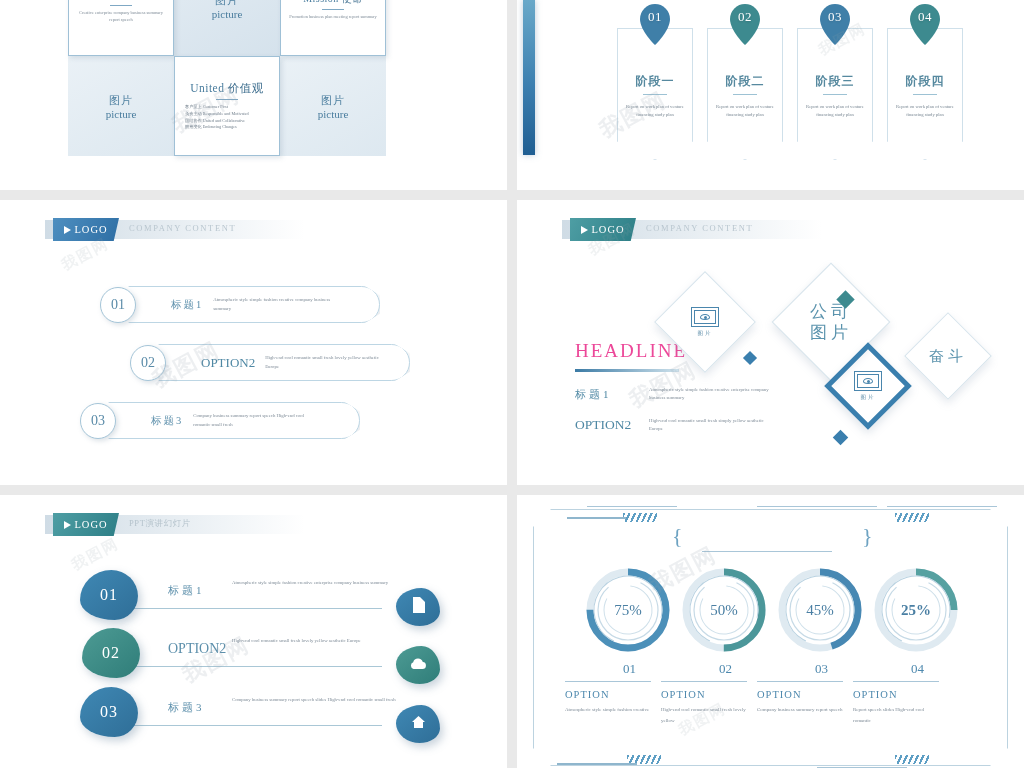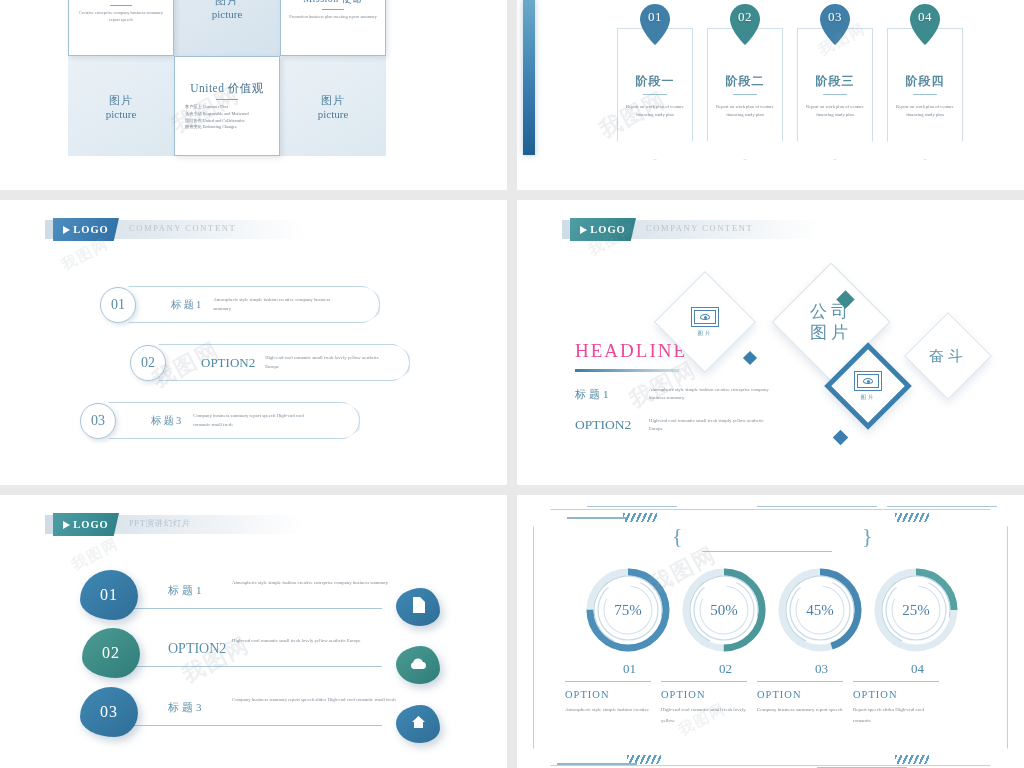--- a/index.html
+++ b/index.html
@@ -91,21 +91,21 @@
              background: linear-gradient(90deg, rgba(205,218,228,.95), rgba(240,245,248,0)); }
   .logobar .badge {
     position:absolute; left:8px; top:-2px; width:66px; height:23px;
     display:flex; align-items:center; justify-content:center; gap:3px;
     clip-path: polygon(0 0, 100% 0, 92% 100%, 0 100%);
   }
   .badge.blue { background:linear-gradient(120deg,#4e8fc0,#2e6ea4); }
   .badge.teal { background:linear-gradient(120deg,#4e9ea4,#2d7e86); }
   .badge .tri { width:0;height:0;border-left:7px solid #fff;
                 border-top:4.5px solid transparent;border-bottom:4.5px solid transparent; }
-  .badge .txt { color:#fff; font-size:10.5px; letter-spacing:1px;font-weight:bold; }
+  .badge .txt { color:#fff; font-size:10.5px; letter-spacing:1px; }
   .logobar .sub { position:absolute; left:84px; top:3px; font-size:8.5px;
                   color:#b9c6cf; letter-spacing:1.6px; }
   .logobar .sub.cn { letter-spacing:0.6px; color:#b5c3cc; }
 
   
   .rib-row { position:absolute; display:flex; align-items:center; }
   .rib-circle { width:36px; height:36px; border-radius:50%; border:1px solid #a5c5d8;
                 background:#fff; display:flex; align-items:center; justify-content:center;
                 font-size:14px; color:#5a8ba8; z-index:4;
                 box-shadow:2px 2px 5px rgba(130,150,170,.28); }
@@ -492,21 +492,21 @@
             <circle cx="43" cy="43" r="38" fill="none" stroke="#dfeaf1" stroke-width="7"></circle>
             <circle cx="43" cy="43" r="38" fill="none" stroke="#3a7fae" stroke-width="7" stroke-dasharray="238.76104167282426" stroke-dashoffset="131.31857292005336" stroke-linecap="butt" transform="rotate(-90 43 43)" opacity="0.92"></circle>
             <circle cx="43" cy="43" r="30" fill="none" stroke="#c6dae6" stroke-width="1.2" stroke-dasharray="120 34"></circle>
             <circle cx="43" cy="43" r="24" fill="none" stroke="#cfe0ea" stroke-width="1" stroke-dasharray="70 28" transform="rotate(40 43 43)"></circle>
             <circle cx="43" cy="43" r="34" fill="none" stroke="#b9d2e1" stroke-width="1" stroke-dasharray="150 60" transform="rotate(120 43 43)"></circle>
           </svg><span class="pct">45%</span></div>
         <div class="ring-num" style="left: 298px; top: 166px;">03</div>
         <div class="opt-rule" style="left: 240px; top: 186px; width: 86px;"></div>
         <div class="opt-t" style="left: 240px; top: 194px;">OPTION</div>
         <div class="opt-d" style="left: 240px; top: 210px;">Company business summary report speech</div>
-        <div class="ring" style="left: 356px; top: 72px;"><svg width="86" height="86" viewBox="0 0 86 86">
+        <div class="ring" style="left: 356px; top: 72px; font-weight: bold;"><svg width="86" height="86" viewBox="0 0 86 86">
             <circle cx="43" cy="43" r="38" fill="none" stroke="#dfeaf1" stroke-width="7"></circle>
             <circle cx="43" cy="43" r="38" fill="none" stroke="#4a9a9a" stroke-width="7" stroke-dasharray="238.76104167282426" stroke-dashoffset="179.0707812546182" stroke-linecap="butt" transform="rotate(-90 43 43)" opacity="0.92"></circle>
             <circle cx="43" cy="43" r="30" fill="none" stroke="#c6dae6" stroke-width="1.2" stroke-dasharray="120 34"></circle>
             <circle cx="43" cy="43" r="24" fill="none" stroke="#cfe0ea" stroke-width="1" stroke-dasharray="70 28" transform="rotate(40 43 43)"></circle>
             <circle cx="43" cy="43" r="34" fill="none" stroke="#b9d2e1" stroke-width="1" stroke-dasharray="150 60" transform="rotate(120 43 43)"></circle>
           </svg><span class="pct">25%</span></div>
         <div class="ring-num" style="left: 394px; top: 166px;">04</div>
         <div class="opt-rule" style="left: 336px; top: 186px; width: 86px;"></div>
         <div class="opt-t" style="left: 336px; top: 194px;">OPTION</div>
         <div class="opt-d" style="left: 336px; top: 210px;">Report speech slides High-end cool romantic</div>

